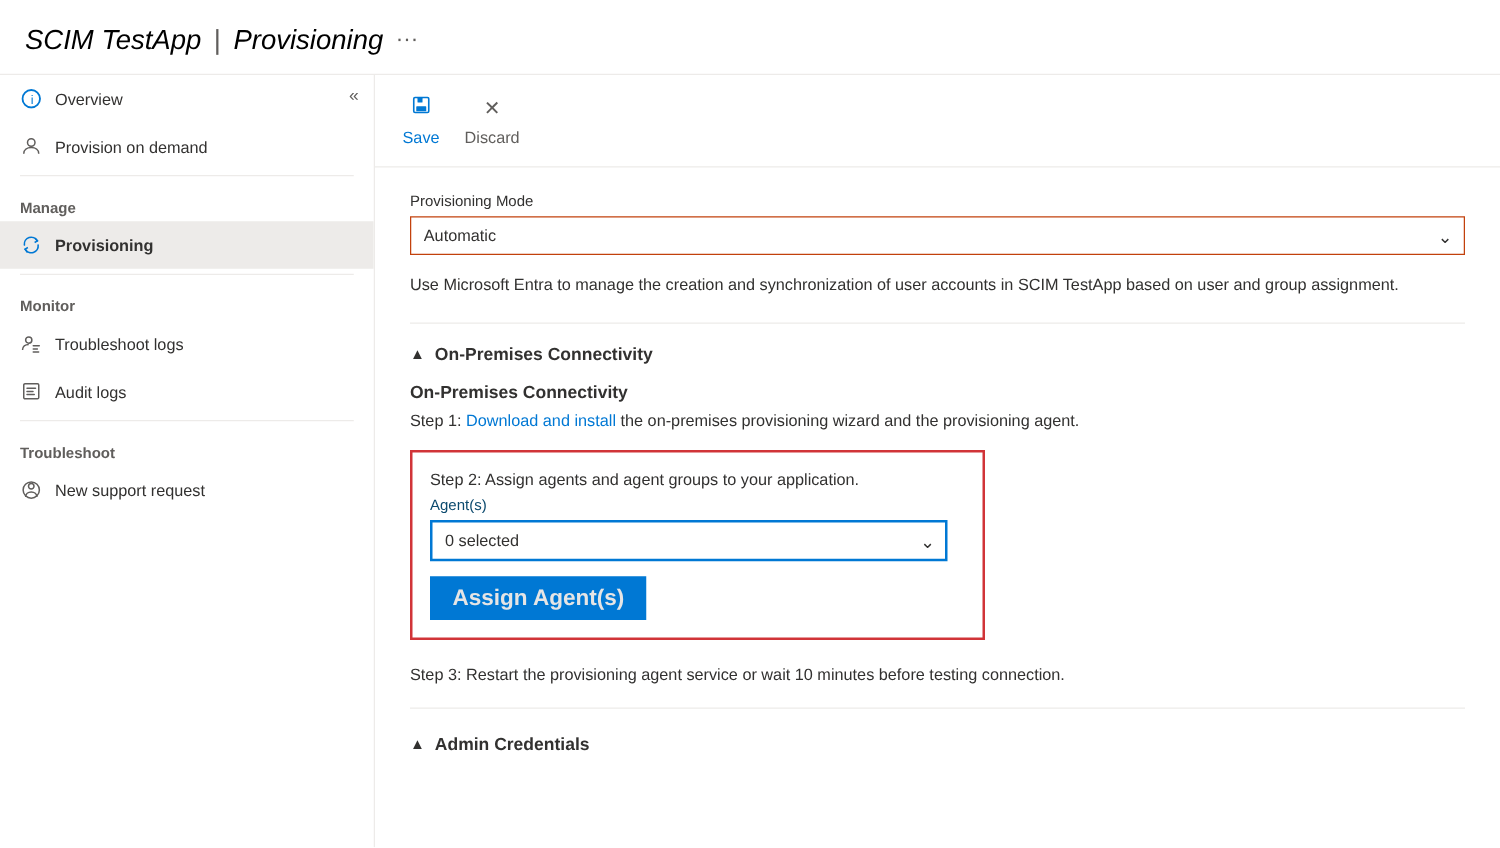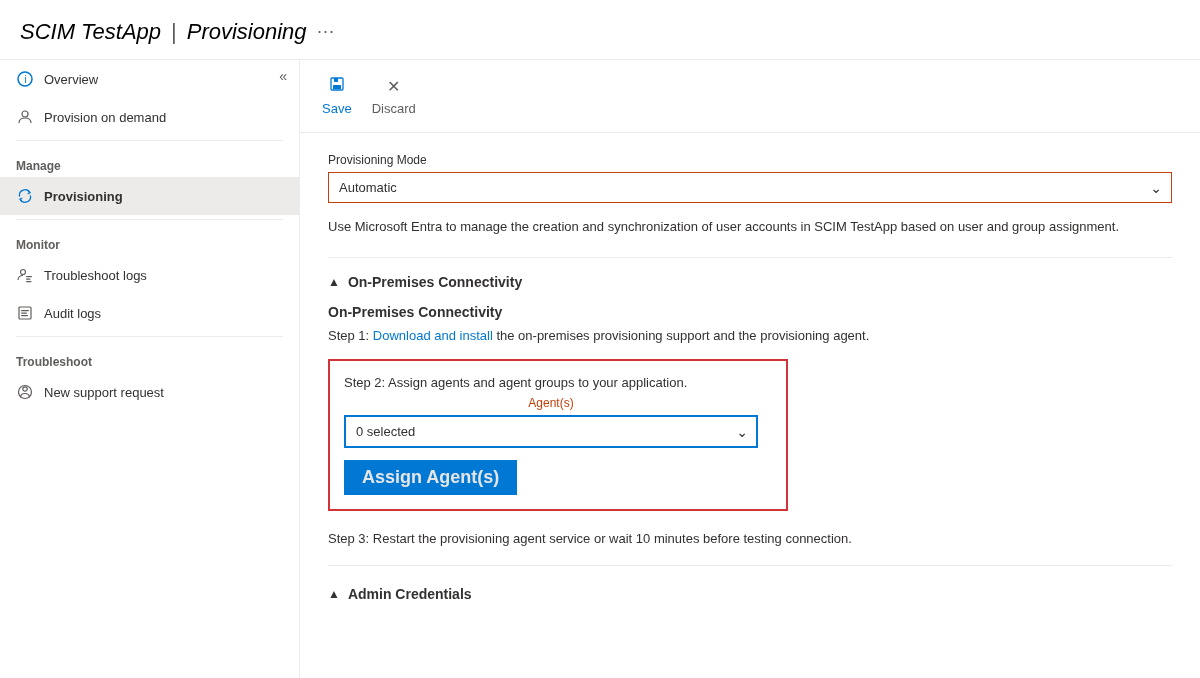--- a/index.html
+++ b/index.html
@@ -93,21 +93,21 @@
     }
     .step-text {
       font-size: 13px; color: #323130; margin-bottom: 14px; line-height: 1.5;
     }
     .step-link { color: #0078d4; text-decoration: none; }
 
     .step2-box {
       border: 2px solid #d13438; padding: 14px 28px 14px 14px; display: inline-block; min-width: 460px;
     }
     .step2-title { font-size: 13px; color: #323130; margin-bottom: 6px; }
-    .agents-label { font-size: 12px; color: #c2410c; margin-bottom: 5px; text-align: center; }
+    .agents-label { font-size: 12px; color: #0c4a6e; margin-bottom: 5px; }
 
     .agent-select-wrapper {
       position: relative; margin-bottom: 12px;
     }
     .agent-select-control {
       width: 100%; border: 2px solid #0078d4; padding: 7px 32px 7px 10px;
       font-size: 13px; color: #323130; background: #fff; appearance: none;
       cursor: pointer; outline: none;
     }
     .agent-select-chevron {
@@ -265,21 +265,21 @@
       
       <div class="collapsible-header">
         <span class="collapsible-icon">▲</span>
         <span>On-Premises Connectivity</span>
       </div>
 
       <div class="section-sub-title">On-Premises Connectivity</div>
 
       <p class="step-text">
         <span>Step 1:</span>
-        <a class="step-link" href="#">Download and install</a><span> the on-premises provisioning support and the provisioning agent.</span>
+        <a class="step-link" href="#">Download and install</a><span> the on-premises provisioning wizard and the provisioning agent.</span>
       </p>
 
       
       <div class="step2-box">
         <p class="step2-title">Step 2: Assign agents and agent groups to your application.</p>
         <div class="agents-label">Agent(s)</div>
         <div class="agent-select-wrapper">
           <select class="agent-select-control">
             <option>0 selected</option>
           </select>

